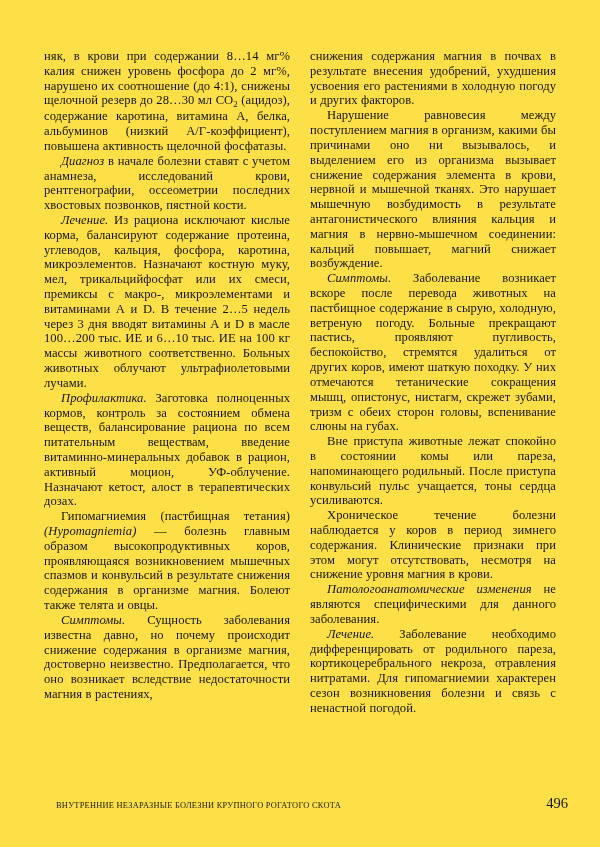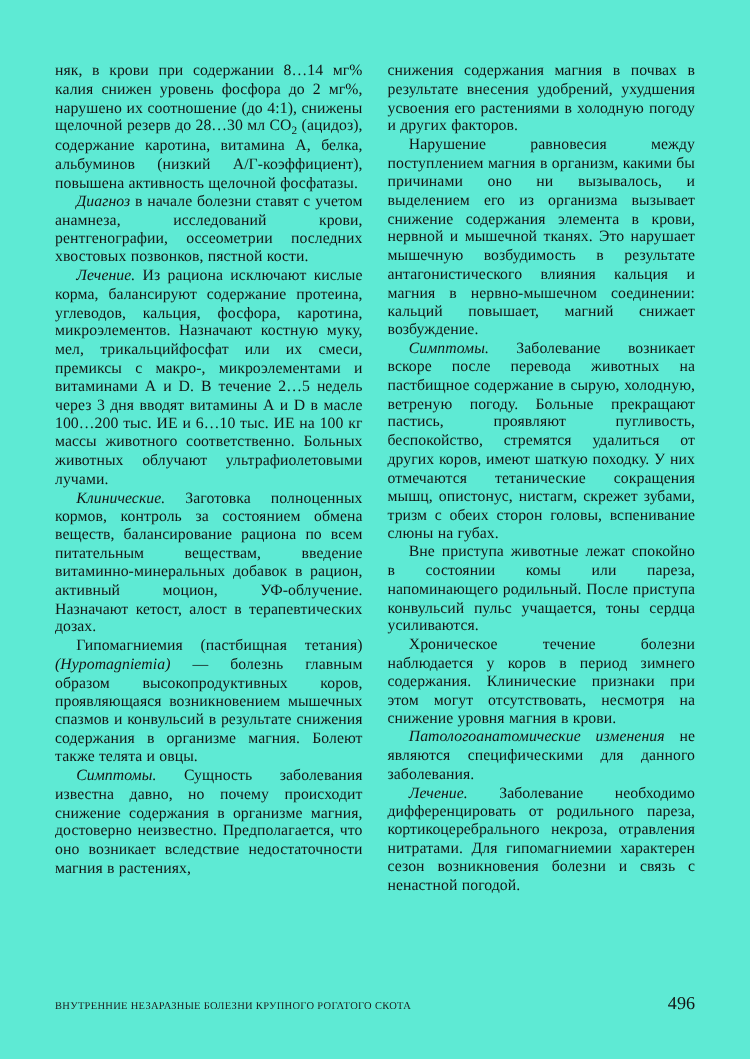--- a/index.html
+++ b/index.html
@@ -13,21 +13,21 @@
     overflow: hidden;
     font-family: "Liberation Serif", "DejaVu Serif", serif;
     color: #111111;
     -webkit-font-smoothing: none;
   }
 
   .page {
     position: relative;
     width: 600px;
     height: 847px;
-    background: #5eead4;
+    background: #fde047;
     box-sizing: border-box;
   }
 
   .content-area {
     position: absolute;
     left: 44px;
     top: 49px;
     width: 512px;
     height: 724px;
     display: flex;
@@ -66,21 +66,21 @@
 
   sub {
     font-size: 9px;
     vertical-align: baseline;
     position: relative;
     top: 3px;
   }
 
   .footer {
     position: absolute;
-    left: 44px;
+    left: 56px;
     top: 795px;
     width: 512px;
     display: flex;
     align-items: baseline;
     justify-content: space-between;
     gap: 43px;
   }
 
   .running-head {
     font-size: 8.4px;
@@ -100,21 +100,21 @@
 <body>
 
 <div class="page">
 
   <div class="content-area">
 
     <div class="column" id="col-left">
         <p class="para"><span>няк, в крови при содержании 8…14 мг% калия снижен уровень фосфора до 2 мг%, нарушено их соотношение (до 4:1), снижены щелочной резерв до 28…30 мл CO</span><sub>2</sub><span> (ацидоз), содержание каротина, витамина А, белка, альбуминов (низкий А/Г-коэффициент), повышена активность щелочной фосфатазы.</span></p>
         <p class="para indent"><span class="italic">Диагноз</span><span> в начале болезни ставят с учетом анамнеза, исследований крови, рентгенографии, оссеометрии последних хвостовых позвонков, пястной кости.</span></p>
         <p class="para indent"><span class="italic">Лечение.</span><span> Из рациона исключают кислые корма, балансируют содержание протеина, углеводов, кальция, фосфора, каротина, микроэлементов. Назначают костную муку, мел, трикальцийфосфат или их смеси, премиксы с макро-, микроэлементами и витаминами А и D. В течение 2…5 недель через 3 дня вводят витамины А и D в масле 100…200 тыс. ИЕ и 6…10 тыс. ИЕ на 100 кг массы животного соответственно. Больных животных облучают ультрафиолетовыми лучами.</span></p>
-        <p class="para indent"><span class="italic">Клинические.</span><span> Заготовка полноценных кормов, контроль за состоянием обмена веществ, балансирование рациона по всем питательным веществам, введение витаминно-минеральных добавок в рацион, активный моцион, УФ-облучение. Назначают кетост, алост в терапевтических дозах.</span></p>
+        <p class="para indent"><span class="italic">Профилактика.</span><span> Заготовка полноценных кормов, контроль за состоянием обмена веществ, балансирование рациона по всем питательным веществам, введение витаминно-минеральных добавок в рацион, активный моцион, УФ-облучение. Назначают кетост, алост в терапевтических дозах.</span></p>
         <p class="para indent"><span>Гипомагниемия</span><span> (пастбищная тетания) </span><span class="latin-italic">(Hypomagniemia)</span><span> — болезнь главным образом высокопродуктивных коров, проявляющаяся возникновением мышечных спазмов и конвульсий в результате снижения содержания в организме магния. Болеют также телята и овцы.</span></p>
         <p class="para indent"><span class="italic">Симптомы.</span><span> Сущность заболевания известна давно, но почему происходит снижение содержания в организме магния, достоверно неизвестно. Предполагается, что оно возникает вследствие недостаточности магния в растениях,</span></p>
       </div>
 
     <div class="column" id="col-right">
         <p class="para"><span>снижения содержания магния в почвах в результате внесения удобрений, ухудшения усвоения его растениями в холодную погоду и других факторов.</span></p>
         <p class="para indent"><span>Нарушение равновесия между поступлением магния в организм, какими бы причинами оно ни вызывалось, и выделением его из организма вызывает снижение содержания элемента в крови, нервной и мышечной тканях. Это нарушает мышечную возбудимость в результате антагонистического влияния кальция и магния в нервно-мышечном соединении: кальций повышает, магний снижает возбуждение.</span></p>
         <p class="para indent"><span class="italic">Симптомы.</span><span> Заболевание возникает вскоре после перевода животных на пастбищное содержание в сырую, холодную, ветреную погоду. Больные прекращают пастись, проявляют пугливость, беспокойство, стремятся удалиться от других коров, имеют шаткую походку. У них отмечаются тетанические сокращения мышц, опистонус, нистагм, скрежет зубами, тризм с обеих сторон головы, вспенивание слюны на губах.</span></p>
         <p class="para indent"><span>Вне приступа животные лежат спокойно в состоянии комы или пареза, напоминающего родильный. После приступа конвульсий пульс учащается, тоны сердца усиливаются.</span></p>
         <p class="para indent"><span>Хроническое течение болезни наблюдается у коров в период зимнего содержания. Клинические признаки при этом могут отсутствовать, несмотря на снижение уровня магния в крови.</span></p>

